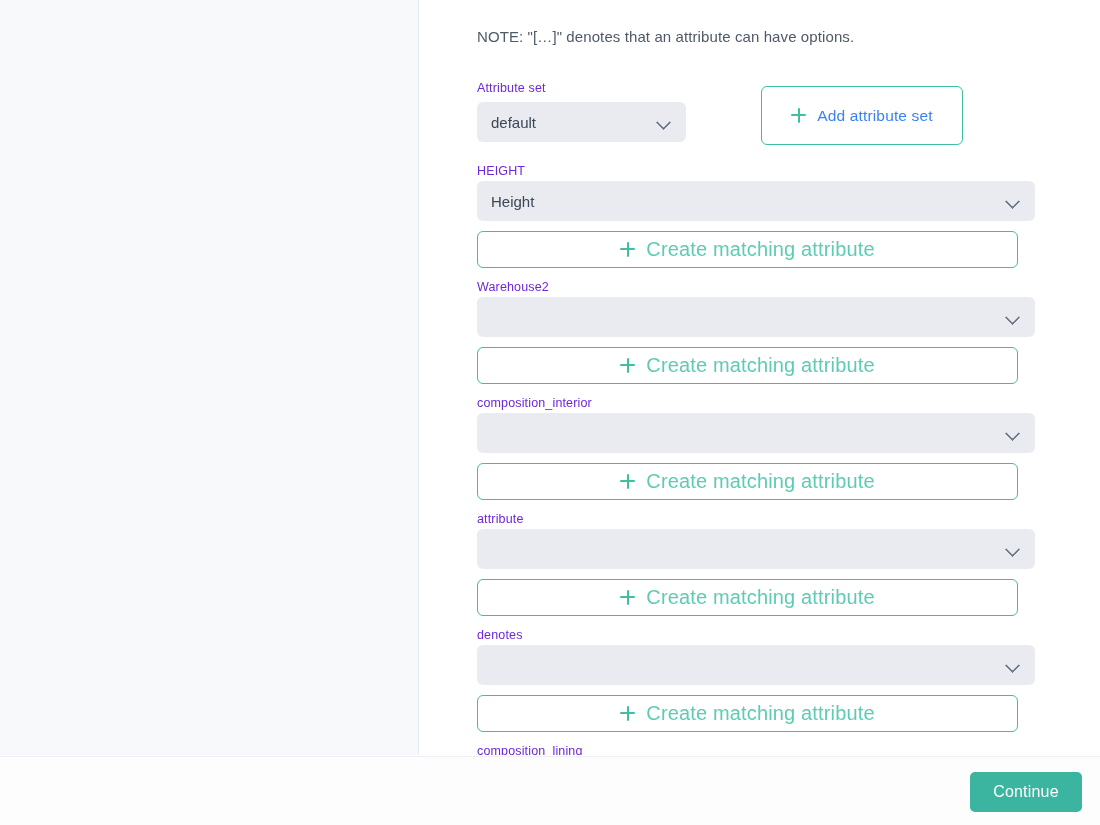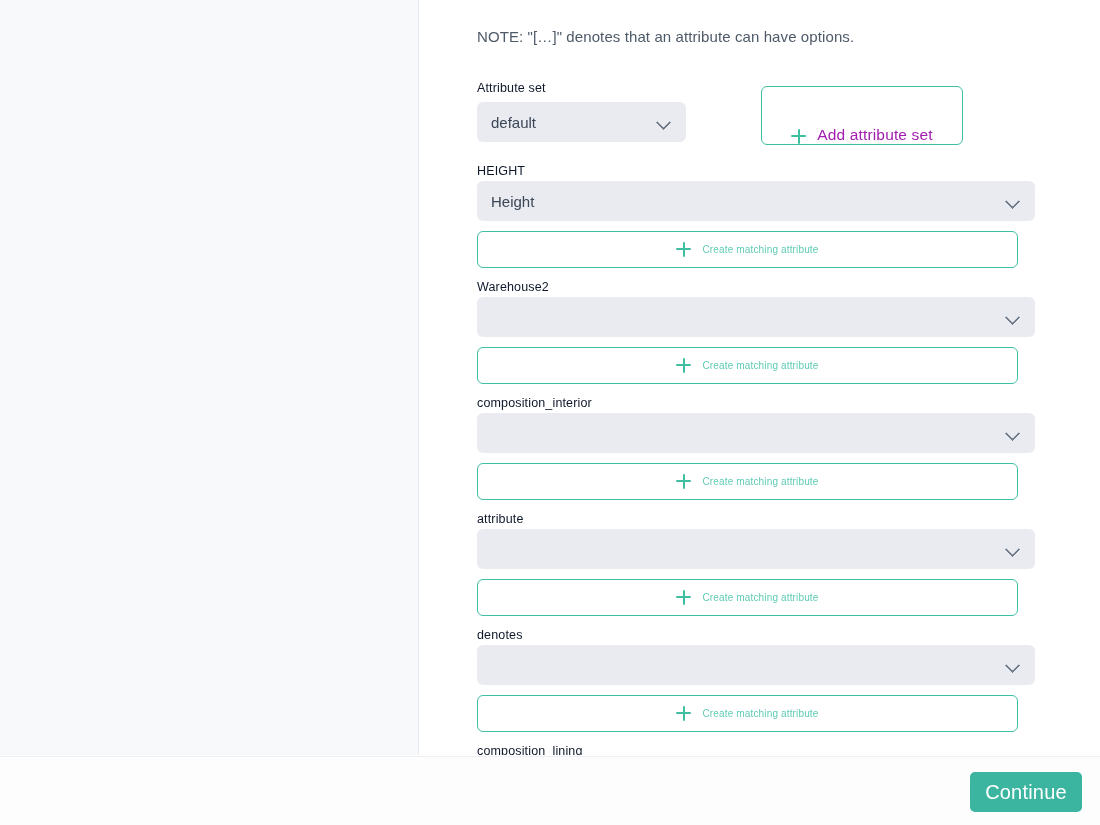--- a/index.html
+++ b/index.html
@@ -51,21 +51,21 @@
   }
 
   
   .attrset-row {
     position: absolute;
     left: 57px; top: 80px;
     width: 600px; height: 66px;
   }
   .field-label {
     font-size: 12.5px;
-    color: #0f172a;
+    color: #6d28d9;
     letter-spacing: 0.15px;
     line-height: 16px;
     white-space: nowrap;
   }
   .attrset-label { position: absolute; left: 0; top: 0; }
 
   .select-box {
     position: relative;
     background: #e9ebf0;
     border: none;
@@ -101,25 +101,25 @@
     width: 209px; height: 40px;
   }
 
   .add-attrset-btn {
     position: absolute;
     left: 284px; top: 6px;
     width: 202px; height: 59px;
     background: #ffffff;
     border: 1.6px solid #3dbfa0;
     border-radius: 6px;
-    color: #a21caf;
+    color: #3b82f6;
     font-size: 15.5px;
     font-family: "Liberation Sans", sans-serif;
     display: flex;
-    align-items: flex-end;
+    align-items: center;
     justify-content: center;
     gap: 11px;
     cursor: pointer;
     letter-spacing: 0.15px;
   }
   .plus {
     display: inline-block;
     position: relative;
     width: 15px; height: 15px;
     flex: 0 0 auto;
@@ -151,21 +151,21 @@
     width: 558px; height: 40px;
   }
   .attr-item .create-btn {
     position: absolute;
     left: 57px; top: 68px;
     width: 541px; height: 37px;
     background: #ffffff;
     border: 1.6px solid #3dbfa0;
     border-radius: 6px;
     color: #5ecbb3;
-    font-size: 10px;
+    font-size: 20px;
     font-family: "Liberation Sans", sans-serif;
     display: flex;
     align-items: center;
     justify-content: center;
     gap: 11px;
     cursor: pointer;
     letter-spacing: 0.15px;
   }
 
   
@@ -177,21 +177,21 @@
     border-top: 1px solid #eef0f3;
   }
   .continue-btn {
     position: absolute;
     right: 18px; top: 15px;
     width: 112px; height: 40px;
     background: #3cb5a0;
     border: none;
     border-radius: 5px;
     color: #ffffff;
-    font-size: 20px;
+    font-size: 16px;
     font-family: "Liberation Sans", sans-serif;
     cursor: pointer;
     letter-spacing: 0.2px;
   }
 </style>
 </head>
 <body>
 
 <div class="app">
 

